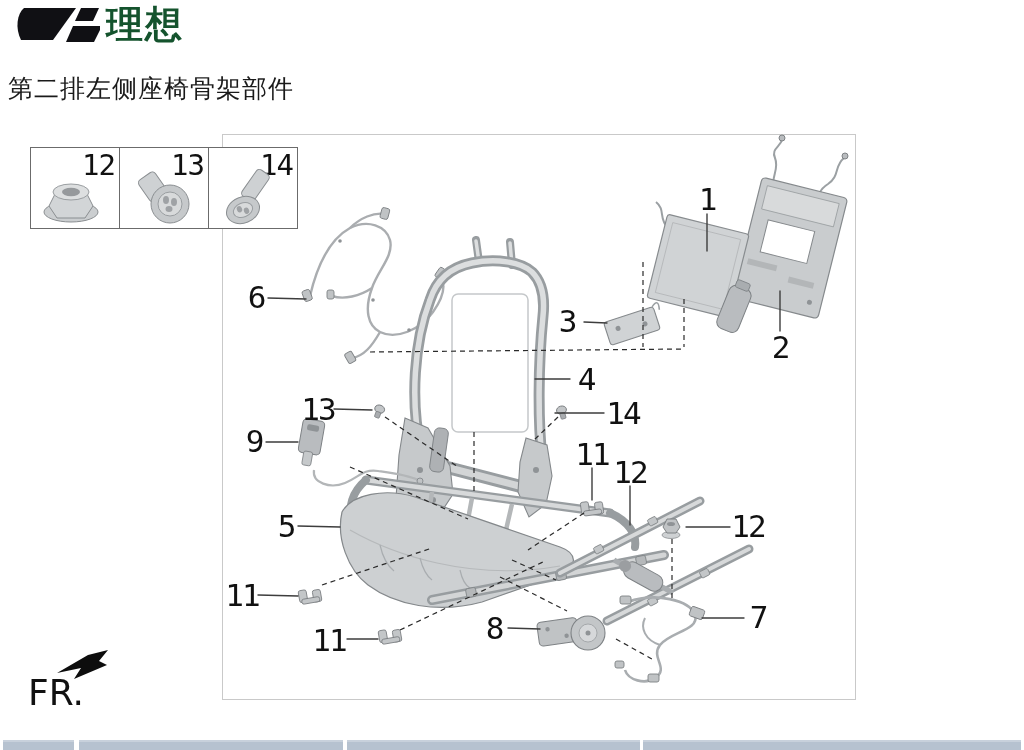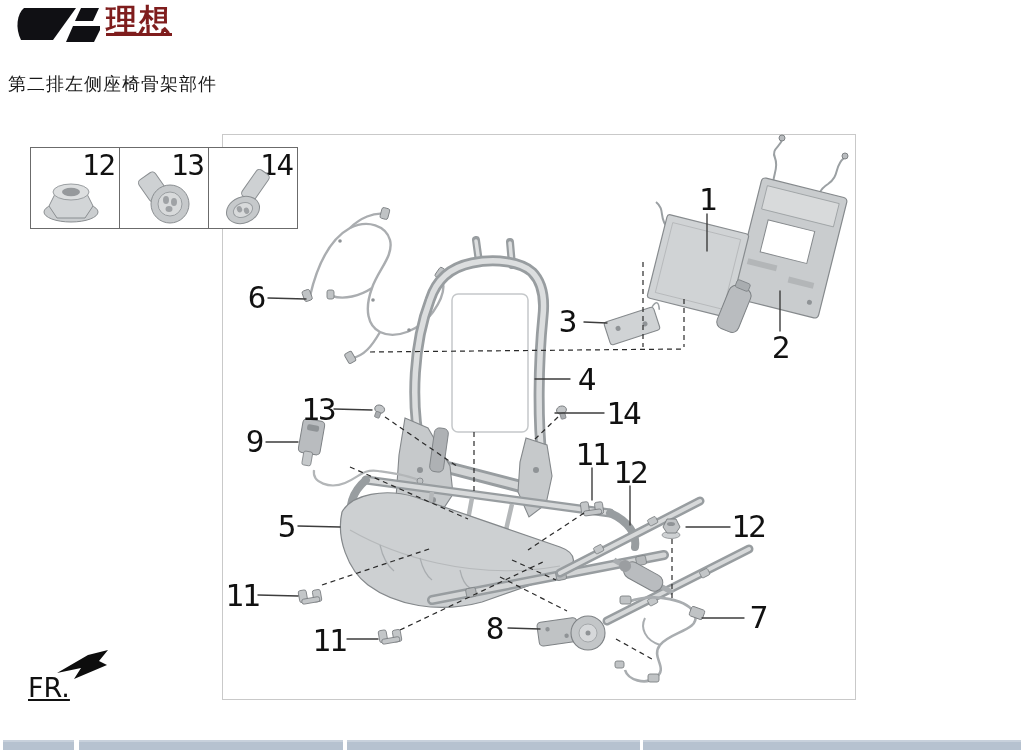--- a/index.html
+++ b/index.html
@@ -2,35 +2,35 @@
 <html><head>
 <meta charset="utf-8">
 <style>
   html,body{margin:0;padding:0;}
   body{
     width:1024px;height:750px;position:relative;background:#fff;overflow:hidden;
     font-family:"DejaVu Sans","Liberation Sans",sans-serif;color:#1a1a1a;
   }
   
   .logo{position:absolute;left:8px;top:3px;width:92px;height:40px;}
-  .wordmark{position:absolute;left:106px;top:0px;font-size:31px;font-weight:600;letter-spacing:2px;color:#7f1d1d;text-decoration:underline;}
-  .page-title{position:absolute;left:8px;top:72px;font-size:18px;font-weight:400;color:#1a1a1a;letter-spacing:1px;text-align:right;}
+  .wordmark{position:absolute;left:106px;top:0px;font-size:37px;font-weight:600;letter-spacing:2px;color:#14532d;}
+  .page-title{position:absolute;left:8px;top:72px;font-size:25px;font-weight:400;color:#1a1a1a;letter-spacing:1px;text-align:right;}
   
   .inset{position:absolute;left:30px;top:147px;display:flex;z-index:5;}
   .inset-cell{width:88px;height:80px;border:1px solid #6b6b6b;background:#fff;position:relative;margin-left:-1px;}
   .inset-cell:first-child{margin-left:0;}
   .inset-num{position:absolute;top:0px;right:4px;font:400 29px "DejaVu Sans Mono","Liberation Mono",monospace;color:#111;letter-spacing:-1px;}
   .inset-icon{position:absolute;left:4px;bottom:2px;}
   
   .callout{position:absolute;transform:translate(-50%,-50%);font:400 31px "DejaVu Sans Mono","Liberation Mono",monospace;color:#111;letter-spacing:-2px;white-space:nowrap;z-index:4;}
   
   .art{position:absolute;left:0;top:0;z-index:2;}
   
   .fr-arrow{position:absolute;left:50px;top:648px;z-index:3;}
-  .fr-label{position:absolute;left:28px;top:672px;font-size:27px;font-weight:400;color:#111;z-index:3;text-decoration:underline;}
+  .fr-label{position:absolute;left:28px;top:672px;font-size:36px;font-weight:400;color:#111;z-index:3;}
   
   .btable{position:absolute;top:740px;left:0;width:1024px;height:10px;z-index:3;}
   .btable .cell{position:absolute;top:0;height:12px;border-top:2px solid #c8d1dc;}
 </style>
 </head>
 <body>
 
 <svg class="logo" viewBox="0 0 92 40">
   <path d="M16,5 L68,5 L45,37 L13,37 C7,25 9,11 16,5 Z" fill="#101014"></path>
   <path d="M73,5 L91,5 L85,18 L67,18 Z" fill="#101014"></path>

